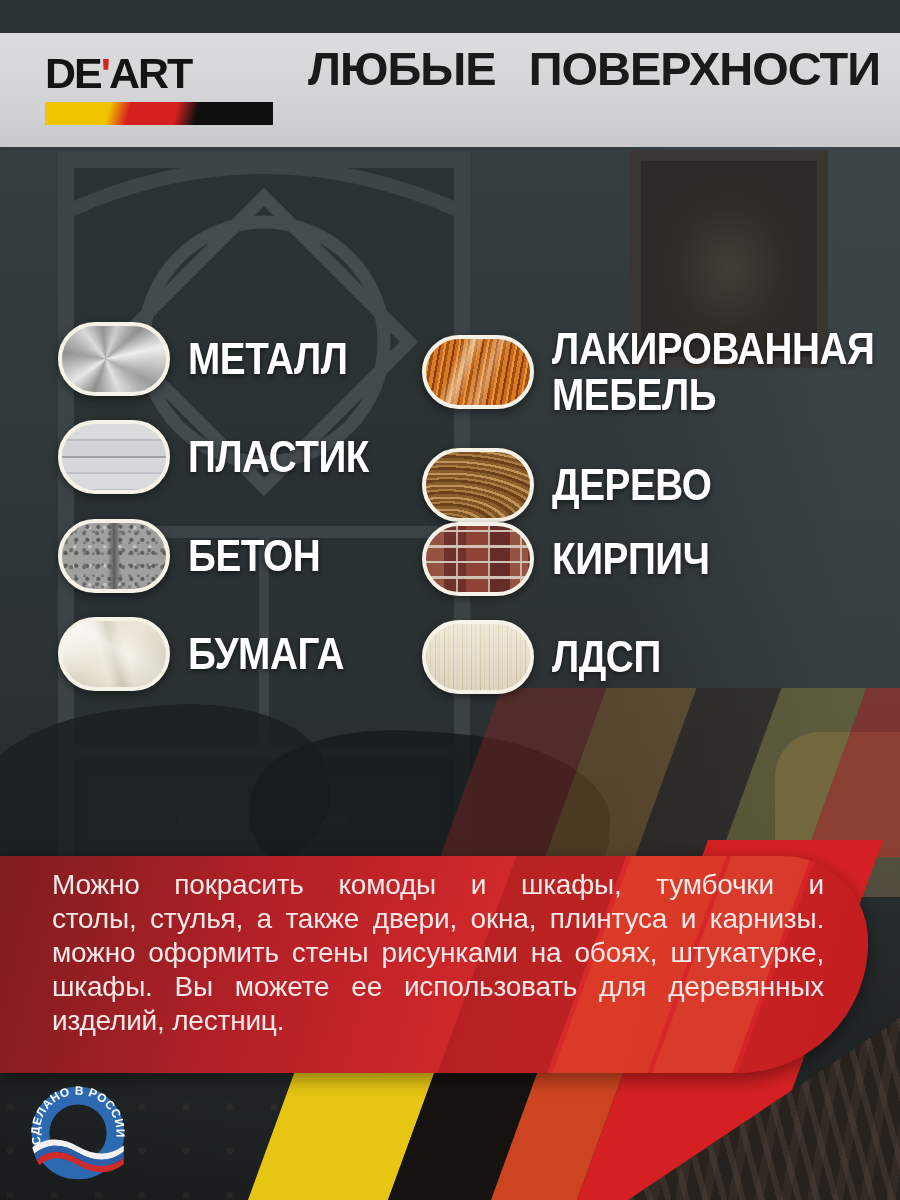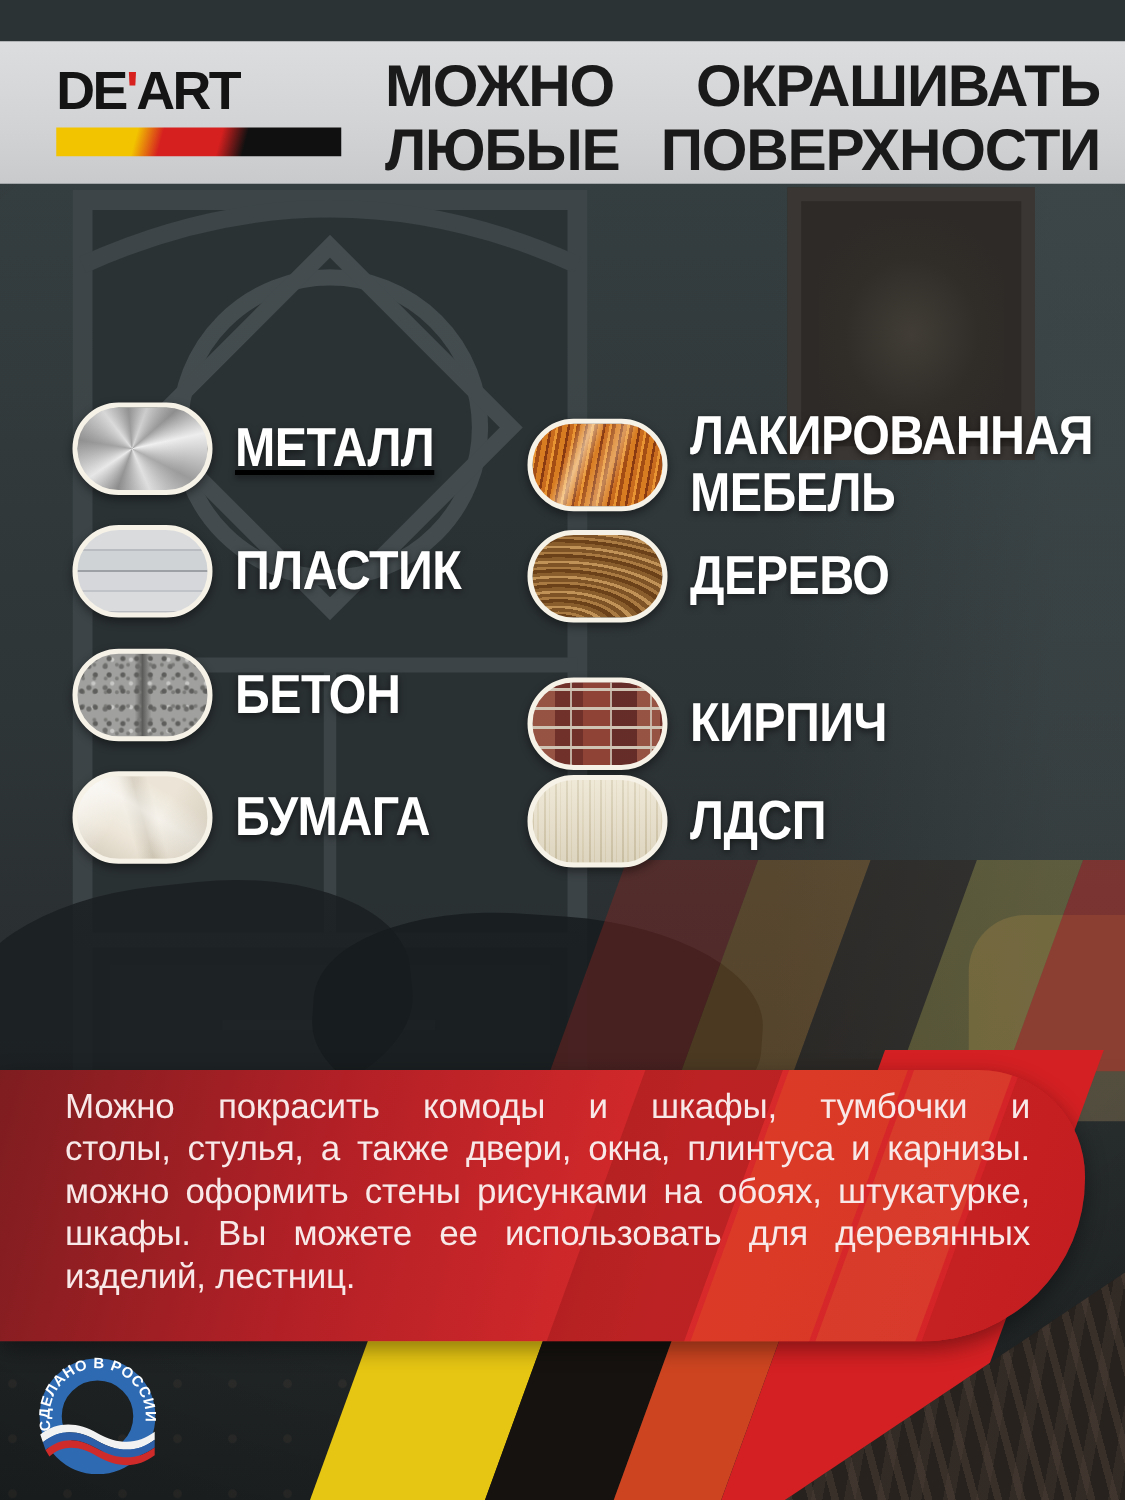--- a/index.html
+++ b/index.html
@@ -135,51 +135,50 @@
   <div class="stripe" style="left:577px;width:175px;height:360px;background:#d42023;"></div>
   <div class="corner-texture"></div>
 
   <div class="top-strip"></div>
   <div class="header">
     <div class="logo">
       <div class="logo-text"><span>DE</span><span class="logo-apos">'</span><span>ART</span></div>
       <div class="logo-stripe"></div>
     </div>
     <div class="title">
-      <div class="t-line">МОЖНО ОКРАШИВАТЬ</div>
       <div class="t-line">ЛЮБЫЕ ПОВЕРХНОСТИ</div>
     </div>
   </div>
 
-  <div class="mat" style="left:58px;top:322px;text-decoration:underline;">
+  <div class="mat" style="left:58px;top:322px;">
     <span class="swatch tex-metal"></span>
     <span class="mat-label">МЕТАЛЛ</span>
   </div>
   <div class="mat" style="left:58px;top:420px;">
     <span class="swatch tex-plastic"></span>
     <span class="mat-label">ПЛАСТИК</span>
   </div>
   <div class="mat" style="left:58px;top:519px;">
     <span class="swatch tex-concrete"></span>
     <span class="mat-label">БЕТОН</span>
   </div>
   <div class="mat" style="left:58px;top:617px;">
     <span class="swatch tex-paper"></span>
     <span class="mat-label">БУМАГА</span>
   </div>
 
   <div class="mat" style="left:422px;top:326px;">
     <span class="swatch tex-lacquer"></span>
     <span class="mat-label wrap">ЛАКИРОВАННАЯ МЕБЕЛЬ</span>
   </div>
-  <div class="mat" style="left:422px;top:424px;align-items:center;">
+  <div class="mat" style="left:422px;top:448px;align-items:center;">
     <span class="swatch tex-wood"></span>
     <span class="mat-label">ДЕРЕВО</span>
   </div>
-  <div class="mat" style="left:422px;top:542px;">
+  <div class="mat" style="left:422px;top:522px;">
     <span class="swatch tex-brick"></span>
     <span class="mat-label">КИРПИЧ</span>
   </div>
   <div class="mat" style="left:422px;top:620px;">
     <span class="swatch tex-ldsp"></span>
     <span class="mat-label">ЛДСП</span>
   </div>
 
   <div class="desc-box">
     <div class="box-stripe" style="left:430px;width:110px;background:rgba(90,10,10,.22);"></div>

